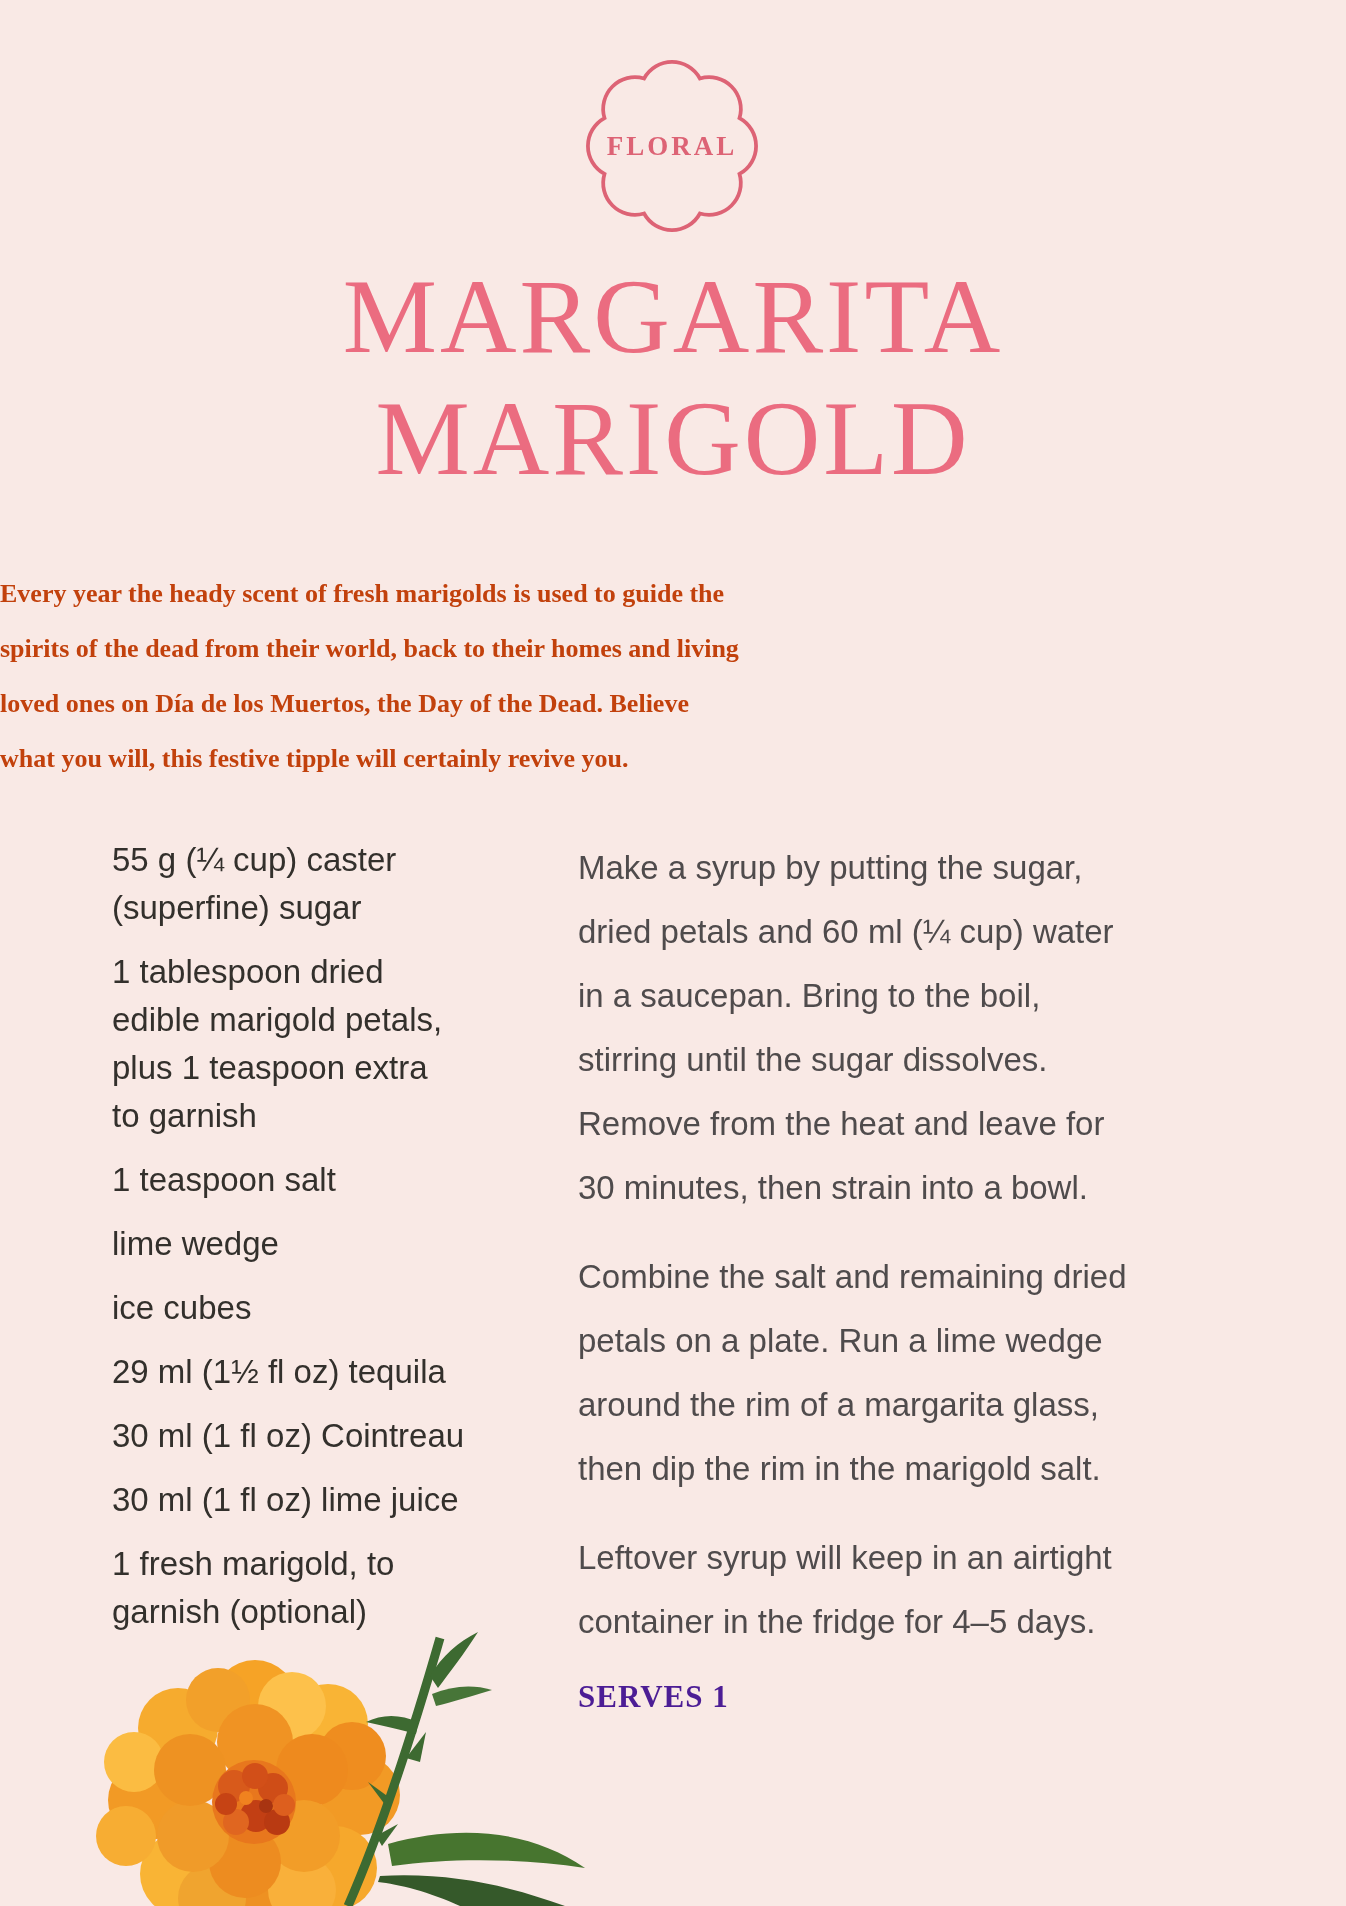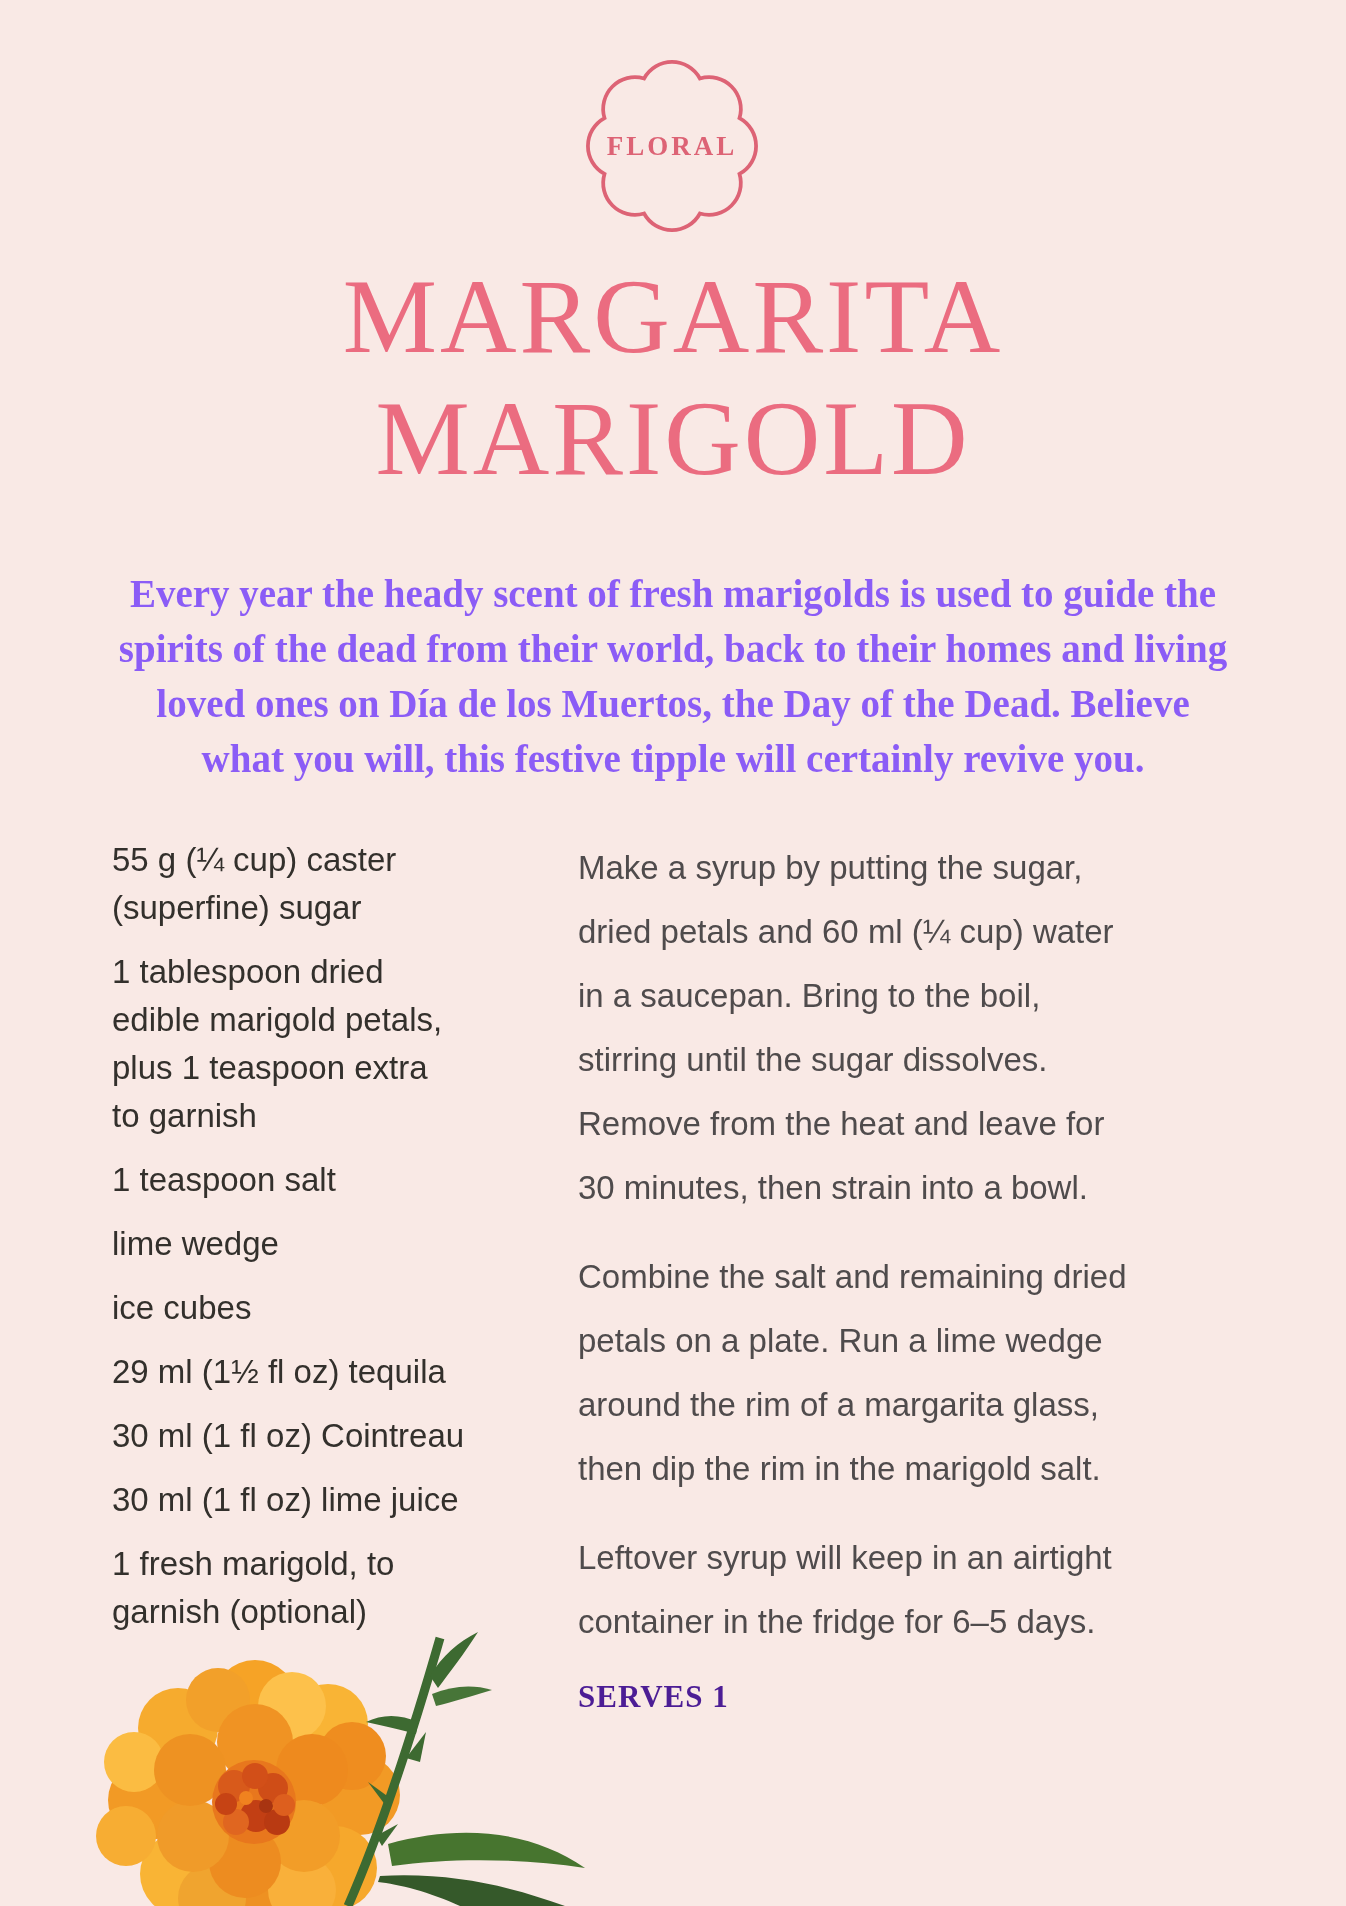--- a/index.html
+++ b/index.html
@@ -27,24 +27,23 @@
     text-align:center;
     font-family:"Liberation Serif", serif; font-weight:400;
     font-size:106px; line-height:122px; letter-spacing:3px;
     color:#eb6c80;
   }
   .title span { display:block; }
 
   
   .intro {
     position:absolute; left:0; width:100%; top:566px;
-    text-align:center;
     font-family:"Liberation Serif", serif; font-weight:700;
-    font-size:39px; line-height:55px;
-    color:#8b5cf6;
+    font-size:26px; line-height:55px;
+    color:#c2410c;
     white-space:pre;
   }
 
   
   .ingredients { position:absolute; left:112px; top:836px; width:430px; }
   .ingredient {
     font-size:33px; line-height:48px; margin:0 0 16px 0;
     color:#33302c; white-space:pre;
   }
 
@@ -115,21 +114,21 @@
 dried petals and 60 ml (¼ cup) water
 in a saucepan. Bring to the boil,
 stirring until the sugar dissolves.
 Remove from the heat and leave for
 30 minutes, then strain into a bowl.</p>
     <p class="method-para">Combine the salt and remaining dried
 petals on a plate. Run a lime wedge
 around the rim of a margarita glass,
 then dip the rim in the marigold salt.</p>
     <p class="method-para">Leftover syrup will keep in an airtight
-container in the fridge for 6–5 days.</p>
+container in the fridge for 4–5 days.</p>
     <div class="serves">SERVES 1</div>
   </div>
 
   <svg class="flower" viewBox="0 0 560 276">
 
     <path d="M358 214 C 430 194 500 200 555 238 C 488 228 420 228 362 236 Z" fill="#47752f"></path>
     <path d="M350 246 C 420 242 480 256 535 276 L 430 276 C 400 262 368 254 348 252 Z" fill="#35592a"></path>
 
     <g>
       <circle cx="225" cy="72" r="42" fill="#f6a326"></circle>

